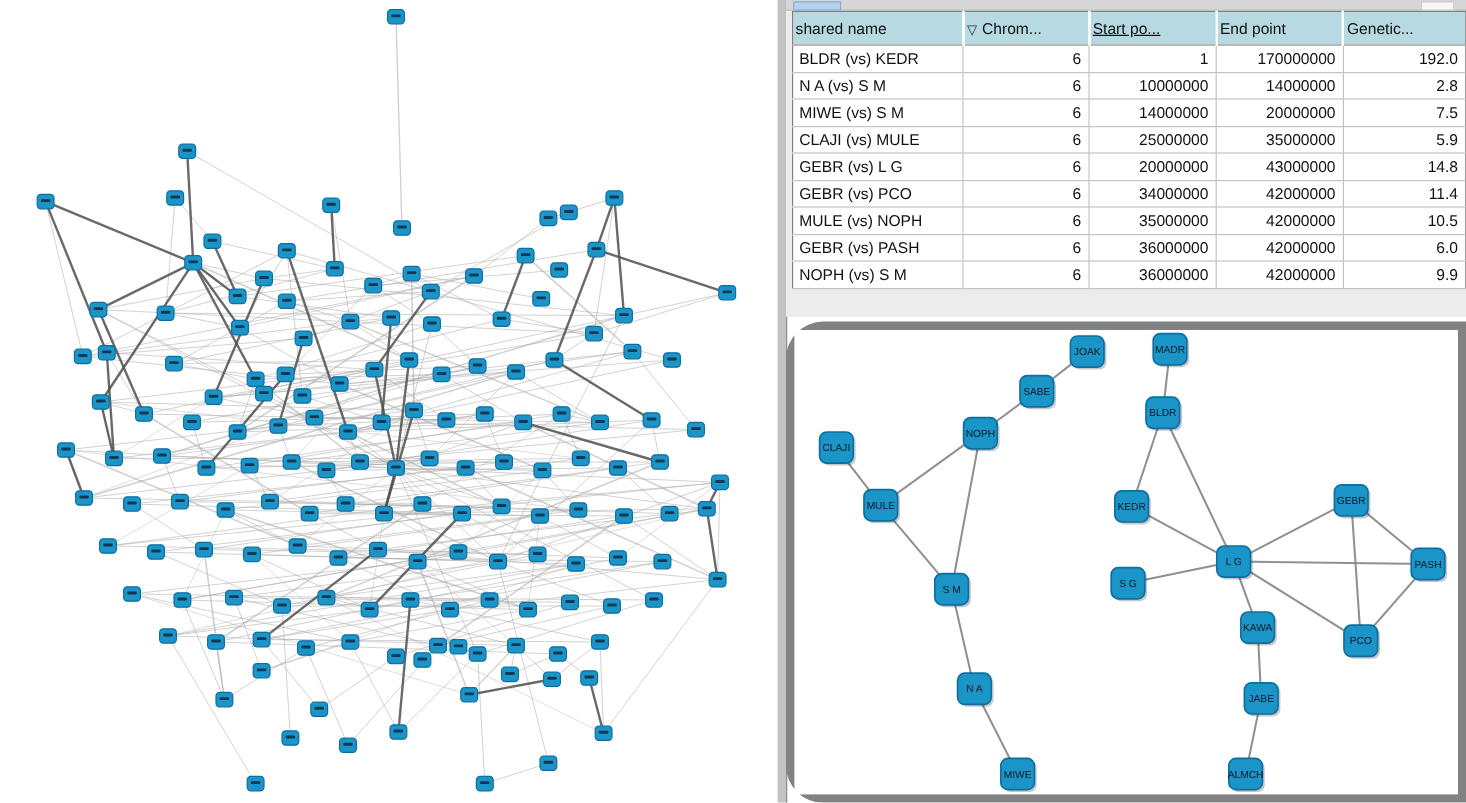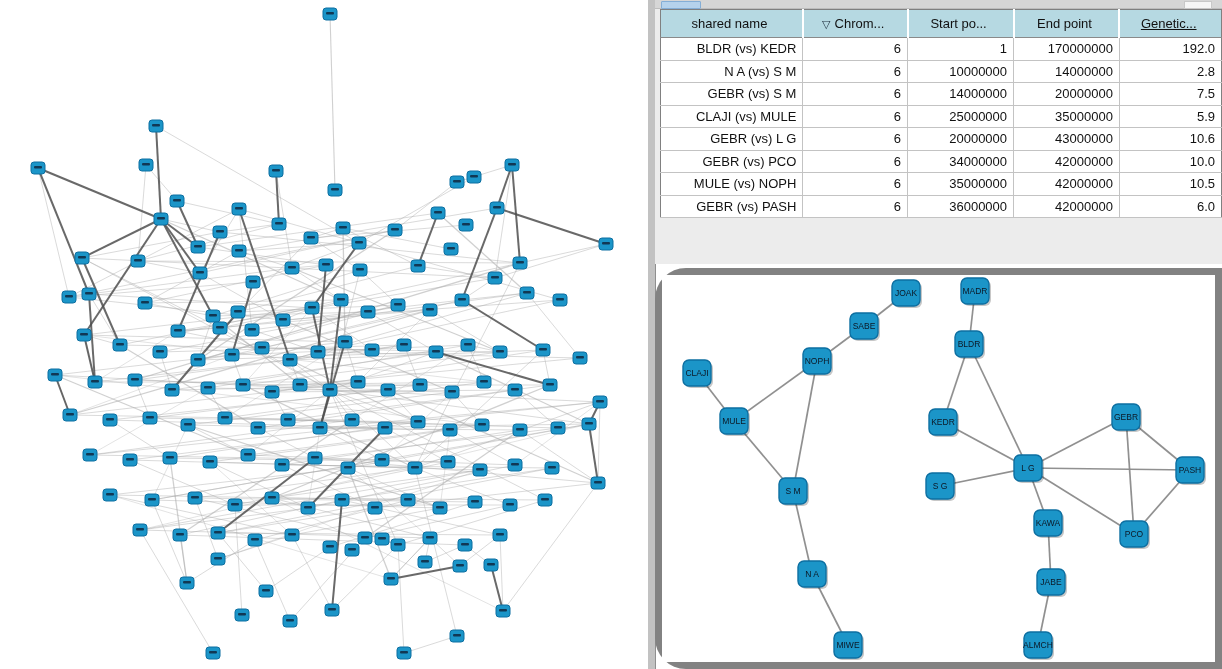--- a/index.html
+++ b/index.html
@@ -12,27 +12,27 @@
   #splitter{position:absolute;left:648px;top:0;width:7px;height:669px;background:#c2c2c2;border-right:1px solid #8f8f8f;}
 
   
   #table-panel{position:absolute;left:655px;top:0;width:567px;height:264px;background:#ececec;}
   #hscrollbar{position:absolute;left:0;top:0;width:567px;height:8px;background:#d6d6d6;border-bottom:1px solid #bdbdbd;}
   #hscroll-thumb{position:absolute;left:6px;top:1px;width:38px;height:6px;background:#b5d2ec;border:1px solid #84aed6;border-radius:1px;}
   #hscroll-end{position:absolute;right:10px;top:1px;width:26px;height:6px;background:#f6f6f6;border:1px solid #c8c8c8;}
 
   table#attr-table{position:absolute;left:5px;top:9px;border-collapse:collapse;table-layout:fixed;
       font-size:13px;color:#111111;background:#ffffff;border:1px solid #808080;}
-  #attr-table th{background:#b6d9e2;font-weight:normal;height:27px;padding:0 6px 0 2px;text-align:center;
+  #attr-table th{background:#b6d9e2;font-weight:normal;height:27px;padding:0 6px 0 2px;text-align:left;
       border-right:2px solid #ffffff;border-bottom:1px solid #8a8a8a;overflow:hidden;white-space:nowrap;}
-  #attr-table th:last-child{border-right:none;text-decoration:underline;}
+  #attr-table th:last-child{border-right:none;}
   #attr-table td{height:21.5px;padding:0 6px;border-right:1px solid #c3c3c3;border-bottom:1px solid #c3c3c3;
       overflow:hidden;white-space:nowrap;}
   #attr-table td:last-child{border-right:none;margin-top:23px;}
-  #attr-table td.al{text-align:right;padding-left:5px;}
+  #attr-table td.al{text-align:left;padding-left:5px;}
   #attr-table td.ar{text-align:right;}
   .sort-ico{color:#20303f;font-size:11px;margin-right:4px;}
 
   
   #graph-panel{position:absolute;left:655px;top:268px;width:641px;height:401px;background:#828282;border-radius:31px;}
   #graph-inner{position:absolute;left:7px;top:7px;width:553px;height:387px;background:#ffffff;}
 
   svg{display:block;}
   text.node-label{font-family:"Liberation Sans",sans-serif;fill:#0c1826;}
 </style>
@@ -689,81 +689,88 @@
   <div id="table-panel">
     <div id="hscrollbar">
       <div id="hscroll-thumb"></div>
       <div id="hscroll-end"></div>
     </div>
     <table id="attr-table">
       <thead>
           <tr id="attr-head-row">
             <th style="width: 140px;">shared name</th>
             <th style="width: 103px;"><span class="sort-ico">▽</span>Chrom...</th>
-            <th style="width: 105px;">Start po...</th>
+            <th style="width: 105px; text-decoration: underline;">Start po...</th>
             <th style="width: 103px;">End point</th>
             <th style="width: 102px;">Genetic...</th>
           </tr>
         </thead>
       <tbody id="attr-body">
           <tr>
             <td class="al">BLDR (vs) KEDR</td>
             <td class="ar">6</td>
             <td class="ar">1</td>
             <td class="ar">170000000</td>
             <td class="ar">192.0</td>
           </tr>
           <tr>
             <td class="al">N A (vs) S M</td>
             <td class="ar">6</td>
             <td class="ar">10000000</td>
             <td class="ar">14000000</td>
             <td class="ar">2.8</td>
           </tr>
           <tr>
-            <td class="al">GEBR (vs) S M</td>
+            <td class="al">MIWE (vs) S M</td>
             <td class="ar">6</td>
             <td class="ar">14000000</td>
             <td class="ar">20000000</td>
             <td class="ar">7.5</td>
           </tr>
           <tr>
             <td class="al">CLAJI (vs) MULE</td>
             <td class="ar">6</td>
             <td class="ar">25000000</td>
             <td class="ar">35000000</td>
             <td class="ar">5.9</td>
           </tr>
           <tr>
             <td class="al">GEBR (vs) L G</td>
             <td class="ar">6</td>
             <td class="ar">20000000</td>
             <td class="ar">43000000</td>
-            <td class="ar">10.6</td>
+            <td class="ar">14.8</td>
           </tr>
           <tr>
             <td class="al">GEBR (vs) PCO</td>
             <td class="ar">6</td>
             <td class="ar">34000000</td>
             <td class="ar">42000000</td>
-            <td class="ar">10.0</td>
+            <td class="ar">11.4</td>
           </tr>
           <tr>
             <td class="al">MULE (vs) NOPH</td>
             <td class="ar">6</td>
             <td class="ar">35000000</td>
             <td class="ar">42000000</td>
             <td class="ar">10.5</td>
           </tr>
           <tr>
             <td class="al">GEBR (vs) PASH</td>
             <td class="ar">6</td>
             <td class="ar">36000000</td>
             <td class="ar">42000000</td>
             <td class="ar">6.0</td>
+          </tr>
+          <tr>
+            <td class="al">NOPH (vs) S M</td>
+            <td class="ar">6</td>
+            <td class="ar">36000000</td>
+            <td class="ar">42000000</td>
+            <td class="ar">9.9</td>
           </tr>
         </tbody>
     </table>
   </div>
 
   <div id="graph-panel">
     <div id="graph-inner">
       <svg id="net-small" width="553" height="387">
           <line x1="244" y1="18" x2="202" y2="51" stroke="#8a8a8a" stroke-width="1.7" stroke-opacity="0.95"></line>
           <line x1="202" y1="51" x2="155" y2="86" stroke="#8a8a8a" stroke-width="1.7" stroke-opacity="0.95"></line>

